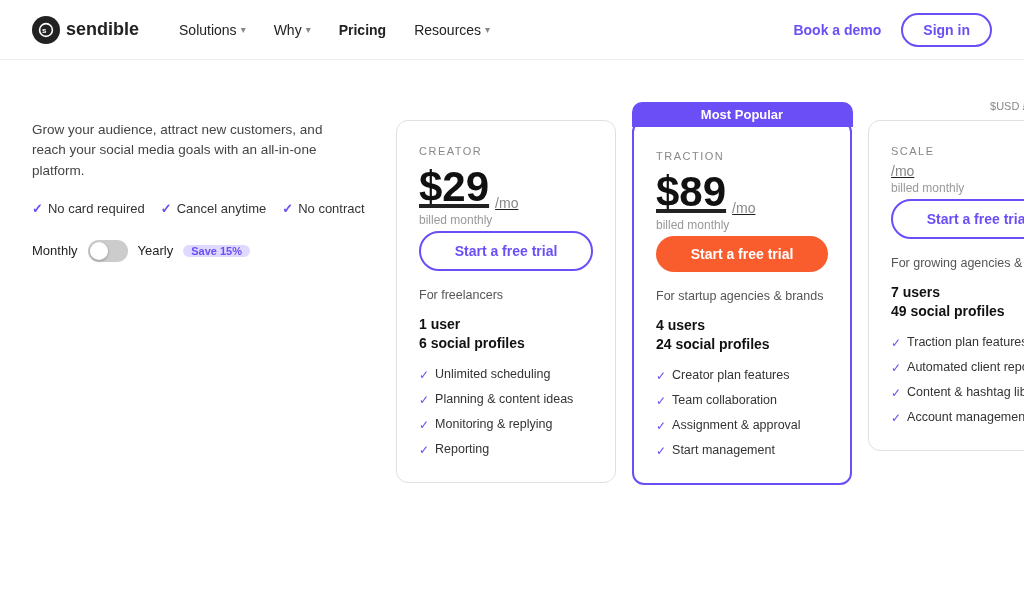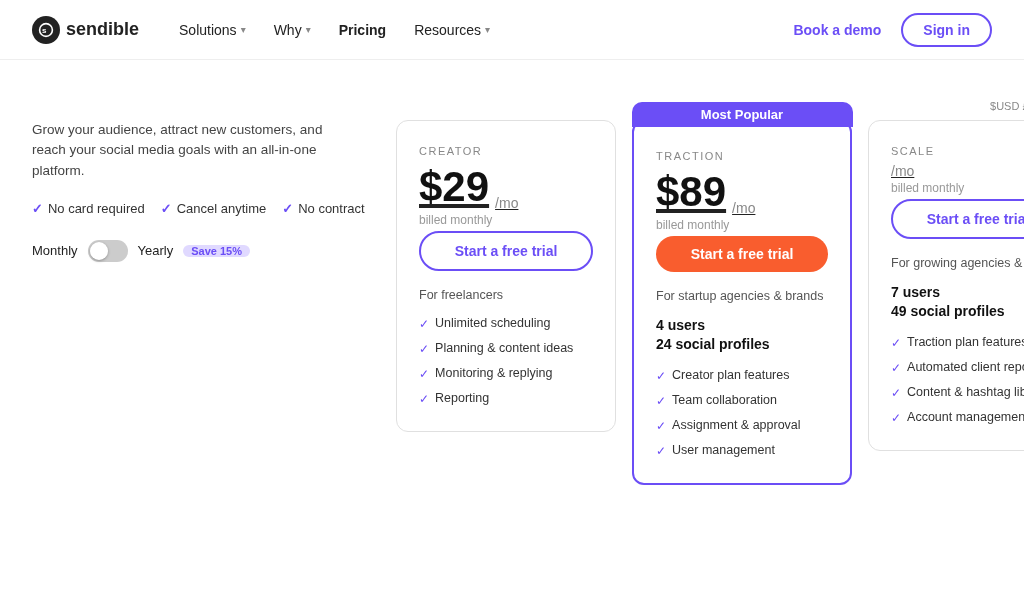--- a/index.html
+++ b/index.html
@@ -131,20 +131,24 @@
 
       <div class="card">
         <div class="plan-name">CREATOR</div>
         <div class="price-row">
           <span class="price-amount">$29</span>
           <span class="price-unit">/mo</span>
         </div>
         <div class="billed">billed monthly</div>
         <button class="trial-btn trial-btn-outline">Start a free trial</button>
         <div class="for-text">For freelancers</div>
+        <div class="plan-highlight">
+          <span>1 user</span><br>
+          <span>6 social profiles</span>
+        </div>
         <ul class="features">
           <li class="feature-item">
             <span class="feat-check">✓</span>
             <span>Unlimited scheduling</span>
           </li>
           <li class="feature-item">
             <span class="feat-check">✓</span>
             <span>Planning &amp; content ideas</span>
           </li>
           <li class="feature-item">
@@ -180,21 +184,21 @@
           <li class="feature-item">
             <span class="feat-check">✓</span>
             <span>Team collaboration</span>
           </li>
           <li class="feature-item">
             <span class="feat-check">✓</span>
             <span>Assignment &amp; approval</span>
           </li>
           <li class="feature-item">
             <span class="feat-check">✓</span>
-            <span>User management</span>
+            <span>Start management</span>
           </li>
         </ul>
       </div>
 
       <div class="card">
         <div class="plan-name">SCALE</div>
         <div class="price-row">
           <span class="price-unit">/mo</span>
         </div>
         <div class="billed">billed monthly</div>

